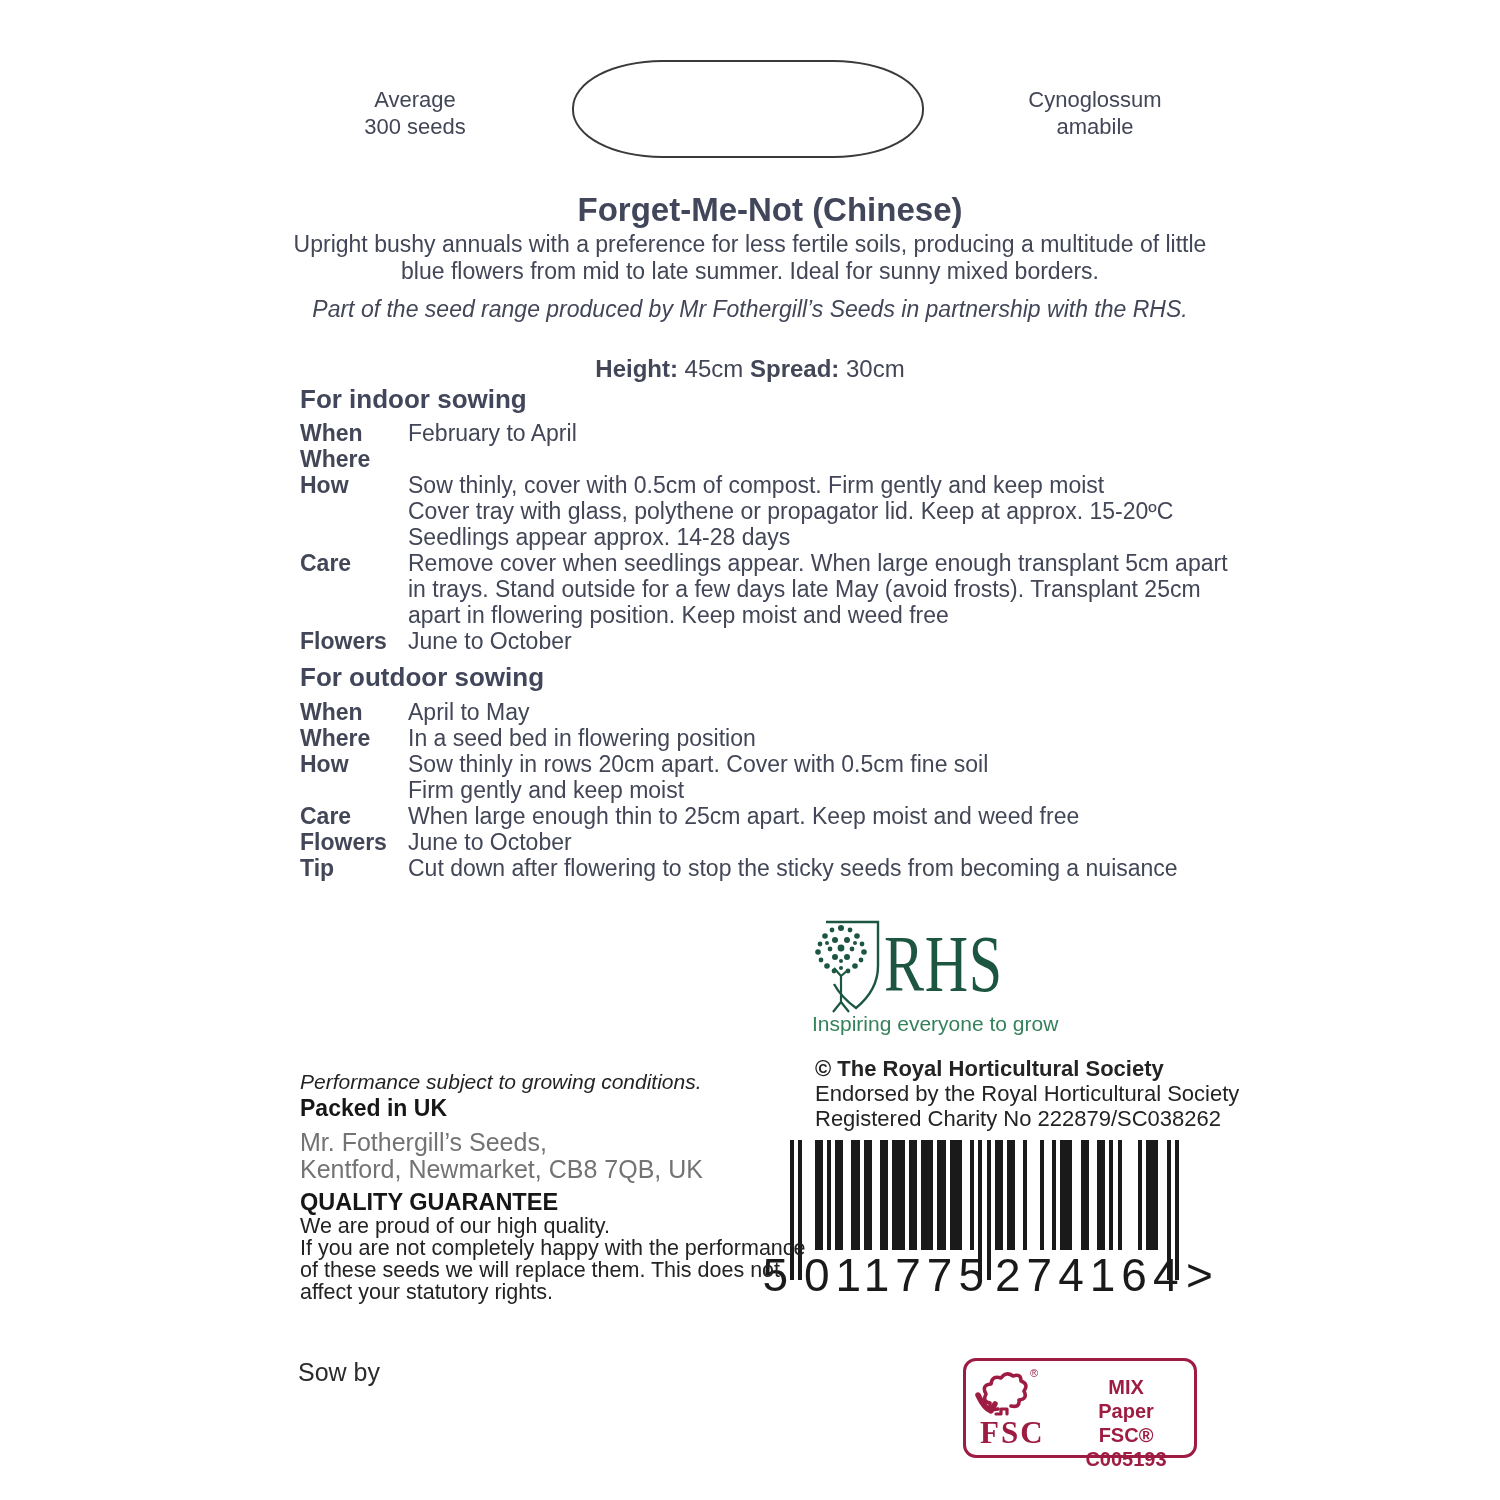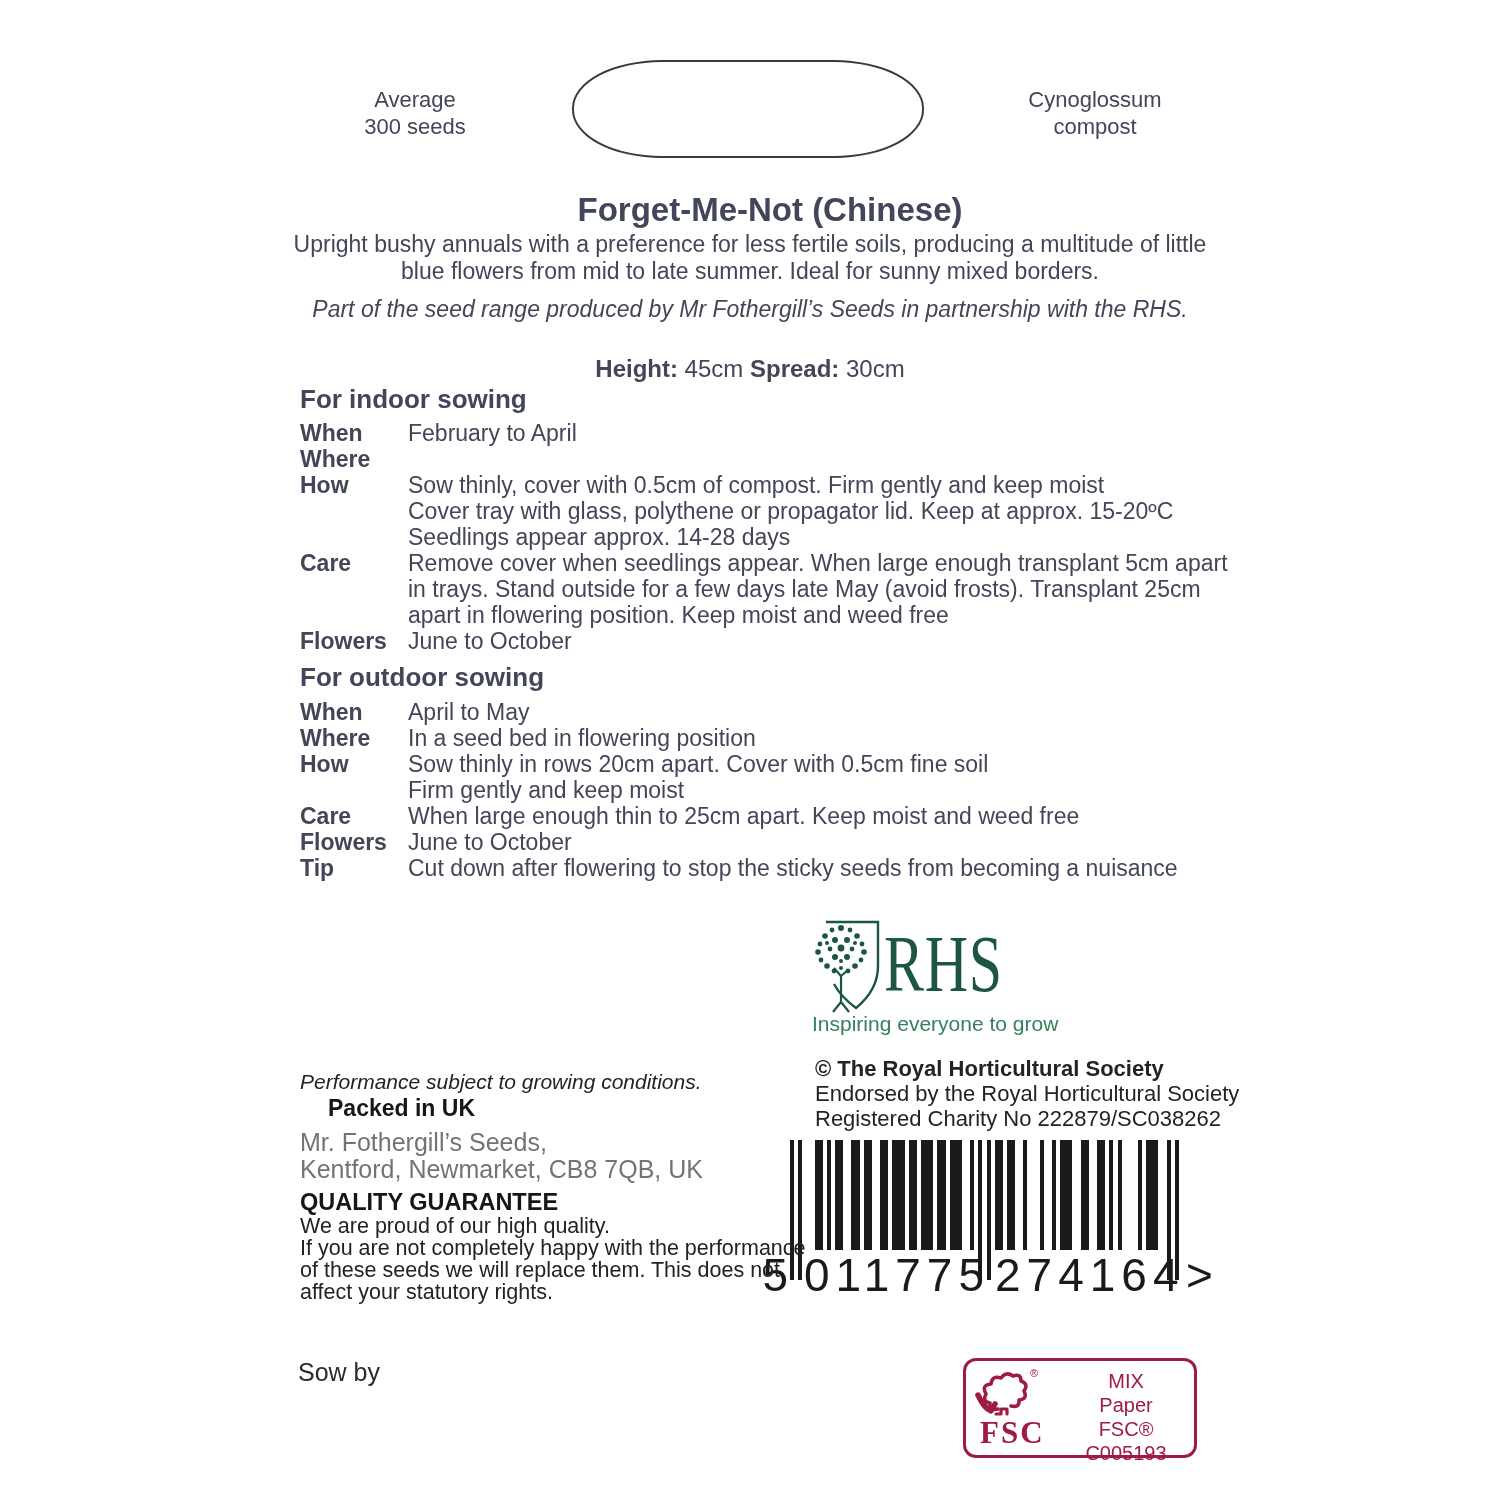--- a/index.html
+++ b/index.html
@@ -47,52 +47,52 @@
   .module{width:4.1px; height:110px; flex:0 0 4.1px;}
   .module.black{background:#1a1a1a;}
   .module.guard{height:140px;}
   .bc-digit{top:1248px; font-size:46px; color:#1a1a1a; font-family:"Liberation Sans",sans-serif;}
   .bc-first{left:740px; width:48px; text-align:right;}
   .bc-left{left:802px; width:190px; text-align:center; letter-spacing:6px;}
   .bc-right{left:995px; width:188px; text-align:center; letter-spacing:6px;}
   .bc-end{left:1186px; width:40px;}
   
   .perf-note{left:300px; top:1070px; width:480px; font-size:21px; font-style:italic; color:#232323;}
-  .packed{left:300px; top:1095px; width:300px; font-size:23px; font-weight:bold; color:#161616;margin-left:28px;}
+  .packed{left:300px; top:1095px; width:300px; font-size:23px; font-weight:bold; color:#161616;}
   .address{left:300px; top:1129px; width:480px; font-size:25px; line-height:27px; color:#737373;}
   .quality-heading{left:300px; top:1189px; width:480px; font-size:23.5px; font-weight:bold; color:#161616;}
   .quality-text{left:300px; top:1215px; width:480px; font-size:21.5px; line-height:22px; color:#232323;}
   .sow-by{left:298px; top:1358px; width:200px; font-size:25px; color:#2b2b2b;}
   
   .fsc-box{
     left:963px; top:1358px; width:228px; height:94px;
     border:3px solid var(--fsc-color,#9e1c42); border-radius:13px;
     display:flex; color:var(--fsc-color,#9e1c42); background:#fff;
   }
   .fsc-left{flex:0 0 92px; position:relative;}
   .fsc-word{
     position:absolute; left:14px; top:54px; font-family:"Liberation Serif", serif;
     font-size:31px; font-weight:bold; letter-spacing:2px;
   }
-  .fsc-right{flex:1; text-align:center; font-weight:normal; font-size:20px; line-height:24px; padding-top:8px;}
+  .fsc-right{flex:1; text-align:center; font-weight:bold; font-size:20px; line-height:24px; padding-top:14px;}
   .tline{white-space:pre;}
 </style>
 </head>
 <body>
 
 <div class="packet">
 
   <div class="abs seed-count">
       <div class="tline">Average</div>
       <div class="tline">300 seeds</div>
     </div>
   <div class="abs oval-window"></div>
   <div class="abs species-name">
       <div class="tline">Cynoglossum</div>
-      <div class="tline">compost</div>
+      <div class="tline">amabile</div>
     </div>
 
   <div class="abs title center">Forget-Me-Not (Chinese)</div>
   <div class="abs description center">
       <div class="tline">Upright bushy annuals with a preference for less fertile soils, producing a multitude of little</div>
       <div class="tline">blue flowers from mid to late summer. Ideal for sunny mixed borders.</div>
     </div>
   <div class="abs award center">
       <div class="tline">Part of the seed range produced by Mr Fothergill’s Seeds in partnership with the RHS.</div>
     </div>

